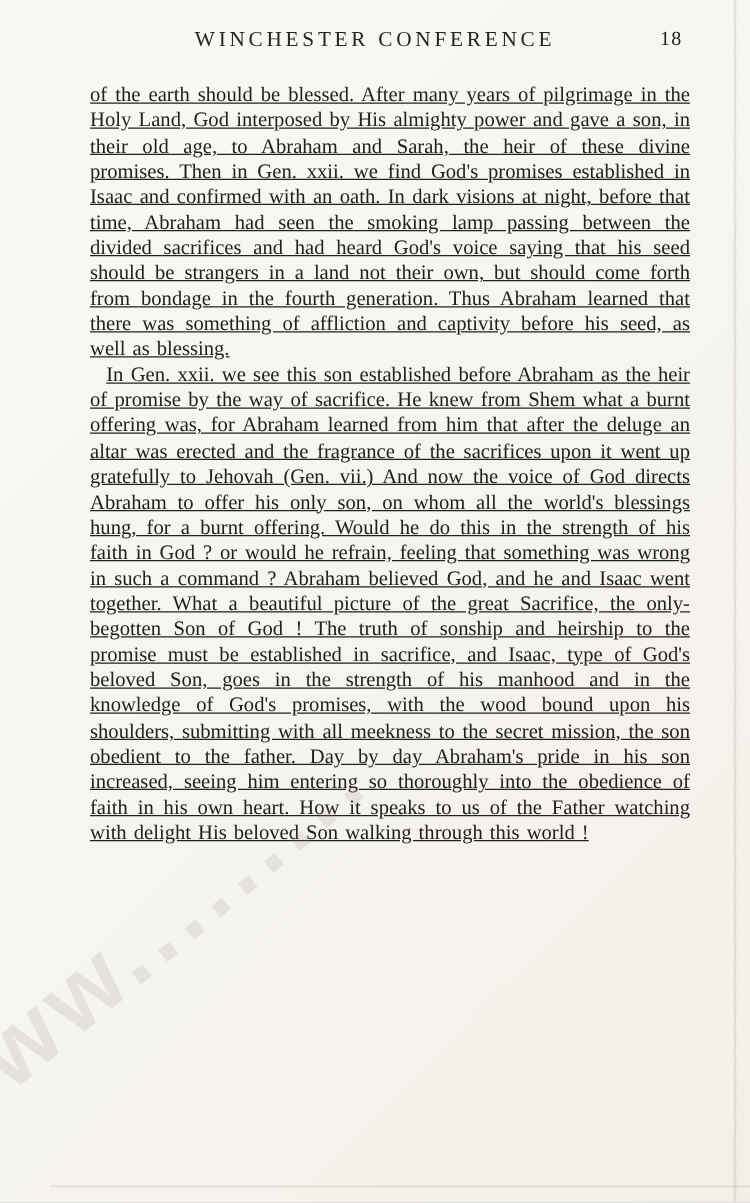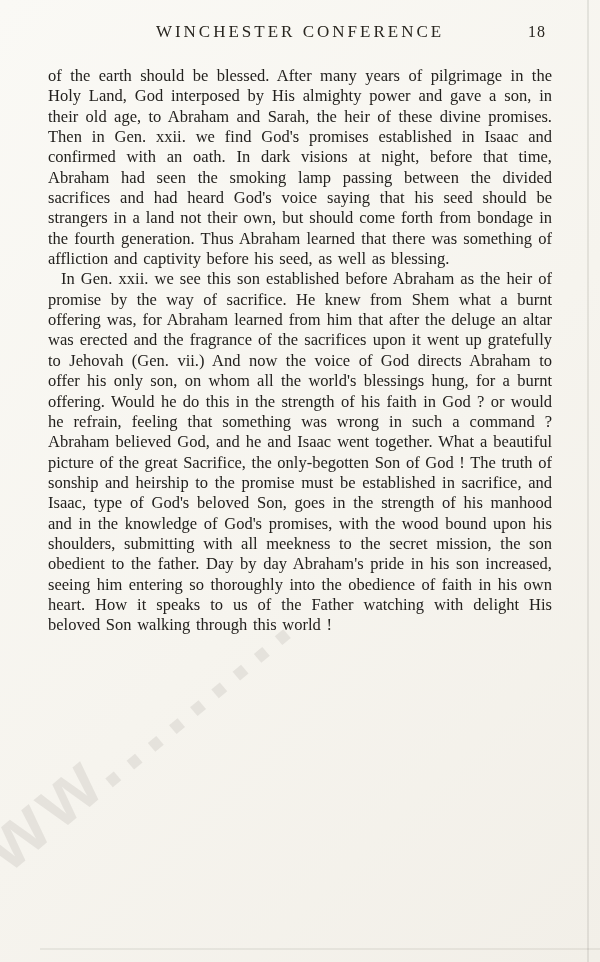--- a/index.html
+++ b/index.html
@@ -32,25 +32,26 @@
   }
   .page-number {
     position: absolute;
     top: 1px;
     right: 54px;
     font-size: 16px;
     letter-spacing: 1px;
     color: #28251f;
   }
   .content {
-    margin: 22px 48px 0 48px;
+    margin: 22px 48px 0 72px;
     text-align: justify;
     font-size: 16.5px;
     line-height: 20.35px;
     word-spacing: 1.5px;
+    text-decoration: underline;
   }
   .content p {
     margin: 0;
   }
   .para-indent {
     text-indent: 13px;
   }
   .watermark {
     position: absolute;
     left: -30px;

